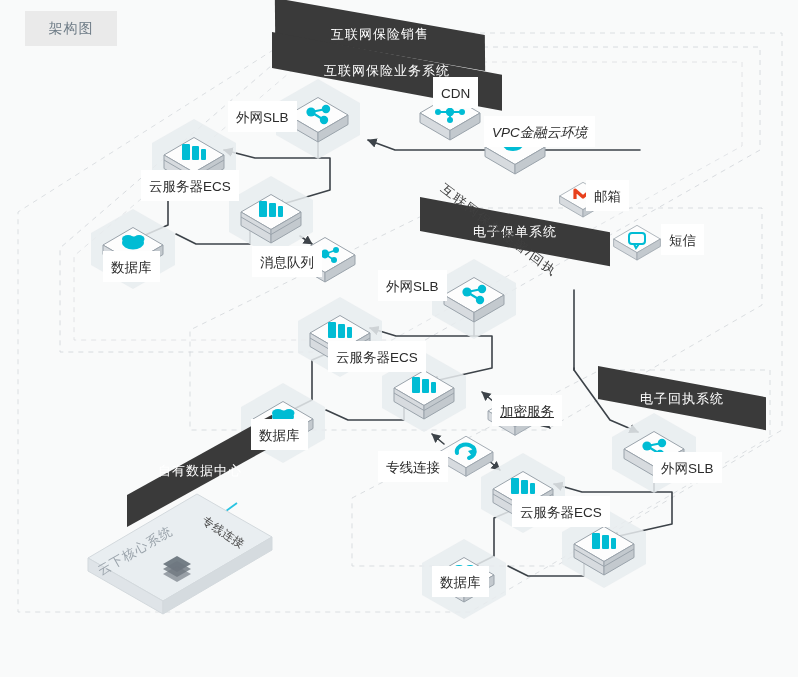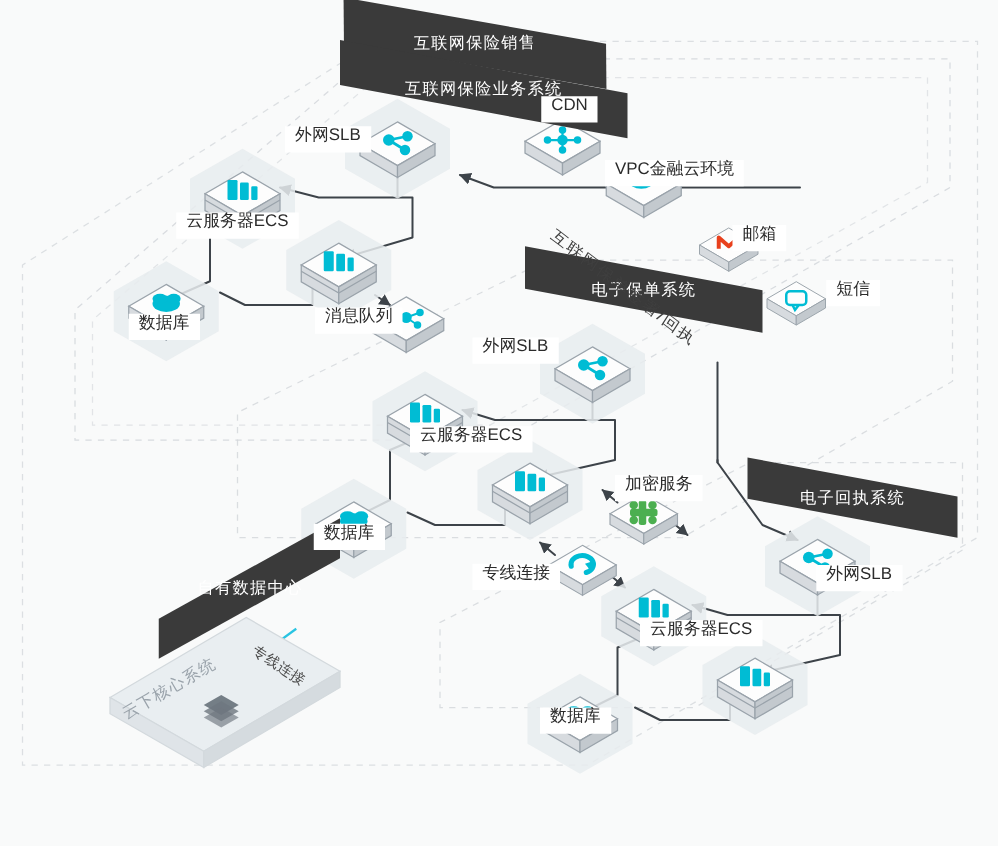--- a/index.html
+++ b/index.html
@@ -42,21 +42,21 @@
     justify-content: center;
   }
 
   
   .nlabel {
     position: absolute;
     background: #ffffff;
     color: #2b2b2b;
     font-size: 13.5px;
     line-height: 1;
-    padding: 0 8px 7px 8px;
+    padding: 10px 8px 7px 8px;
     white-space: nowrap;
     box-shadow: 0 0 0 0 rgba(0,0,0,0);
     z-index: 40;
   }
 
   
   .banner {
     position: absolute;
     background: #3a3a3a;
     color: #ffffff;
@@ -387,20 +387,21 @@
       <path d="M163,601 L272,537 L272,550 L163,614 Z" fill="#d5dbdf" stroke="#d3d9dd" stroke-width="1"></path>
 
       <g transform="translate(177,568)" fill="#6e777f">
         <path d="M-14,-4 L0,-12 L14,-4 L0,4 Z" opacity=".95"></path>
         <path d="M-14,1 L0,-7 L14,1 L0,9 Z" opacity=".8"></path>
         <path d="M-14,6 L0,-2 L14,6 L0,14 Z" opacity=".65"></path>
       </g>
     </g>
   </svg>
 
+  <div class="title-chip">架构图</div>
 
   <div class="banner" style="left:275px; top:-2px; width:210px; height:36px;
               transform: skewY(10.5deg) rotate(-0.5deg); transform-origin: left center;">
     <span style="transform: skewY(-10.5deg);">互联网保险销售</span>
   </div>
 
   <div class="banner" style="left:272px; top:32px; width:230px; height:36px;
               transform: skewY(10.5deg); transform-origin: left center;">
     <span style="transform: skewY(-10.5deg);">互联网保险业务系统</span>
   </div>
@@ -445,21 +446,21 @@
   </div>
 
   <div class="nlabel" style="left:252px; top:246px;">
     <span>消息队列</span>
   </div>
 
   <div class="nlabel" style="left:433px; top:77px;">
     <span>CDN</span>
   </div>
 
-  <div class="nlabel" style="left:484px; top:128px;">
+  <div class="nlabel" style="left:484px; top:116px;font-style:italic;">
     <span>VPC金融云环境</span>
   </div>
 
   <div class="nlabel" style="left:586px; top:180px;">
     <span>邮箱</span>
   </div>
 
   <div class="nlabel" style="left:661px; top:224px;text-align:center;">
     <span>短信</span>
   </div>
@@ -469,21 +470,21 @@
   </div>
 
   <div class="nlabel" style="left:328px; top:341px;">
     <span>云服务器ECS</span>
   </div>
 
   <div class="nlabel" style="left:251px; top:419px;">
     <span>数据库</span>
   </div>
 
-  <div class="nlabel" style="left:492px; top:380px;">
+  <div class="nlabel" style="left:492px; top:395px;text-decoration:underline;">
     <span>加密服务</span>
   </div>
 
   <div class="nlabel" style="left:378px; top:451px;">
     <span>专线连接</span>
   </div>
 
   <div class="nlabel" style="left:653px; top:452px;">
     <span>外网SLB</span>
   </div>

